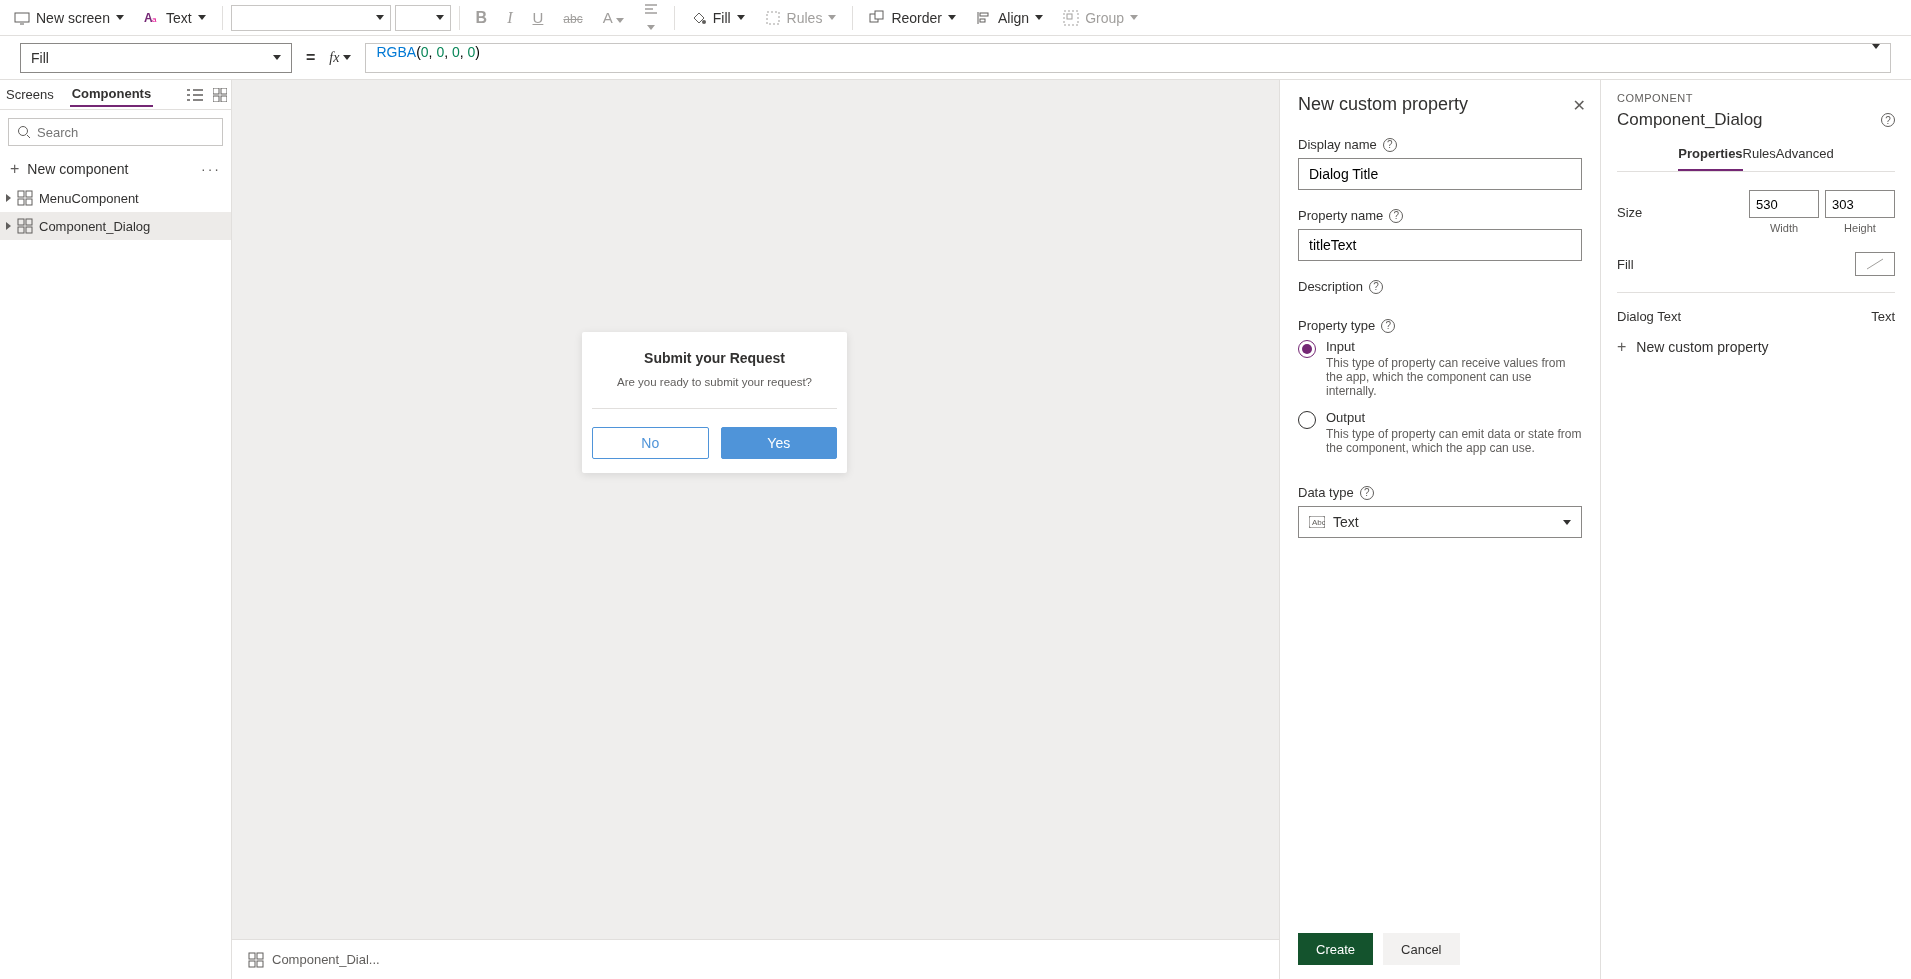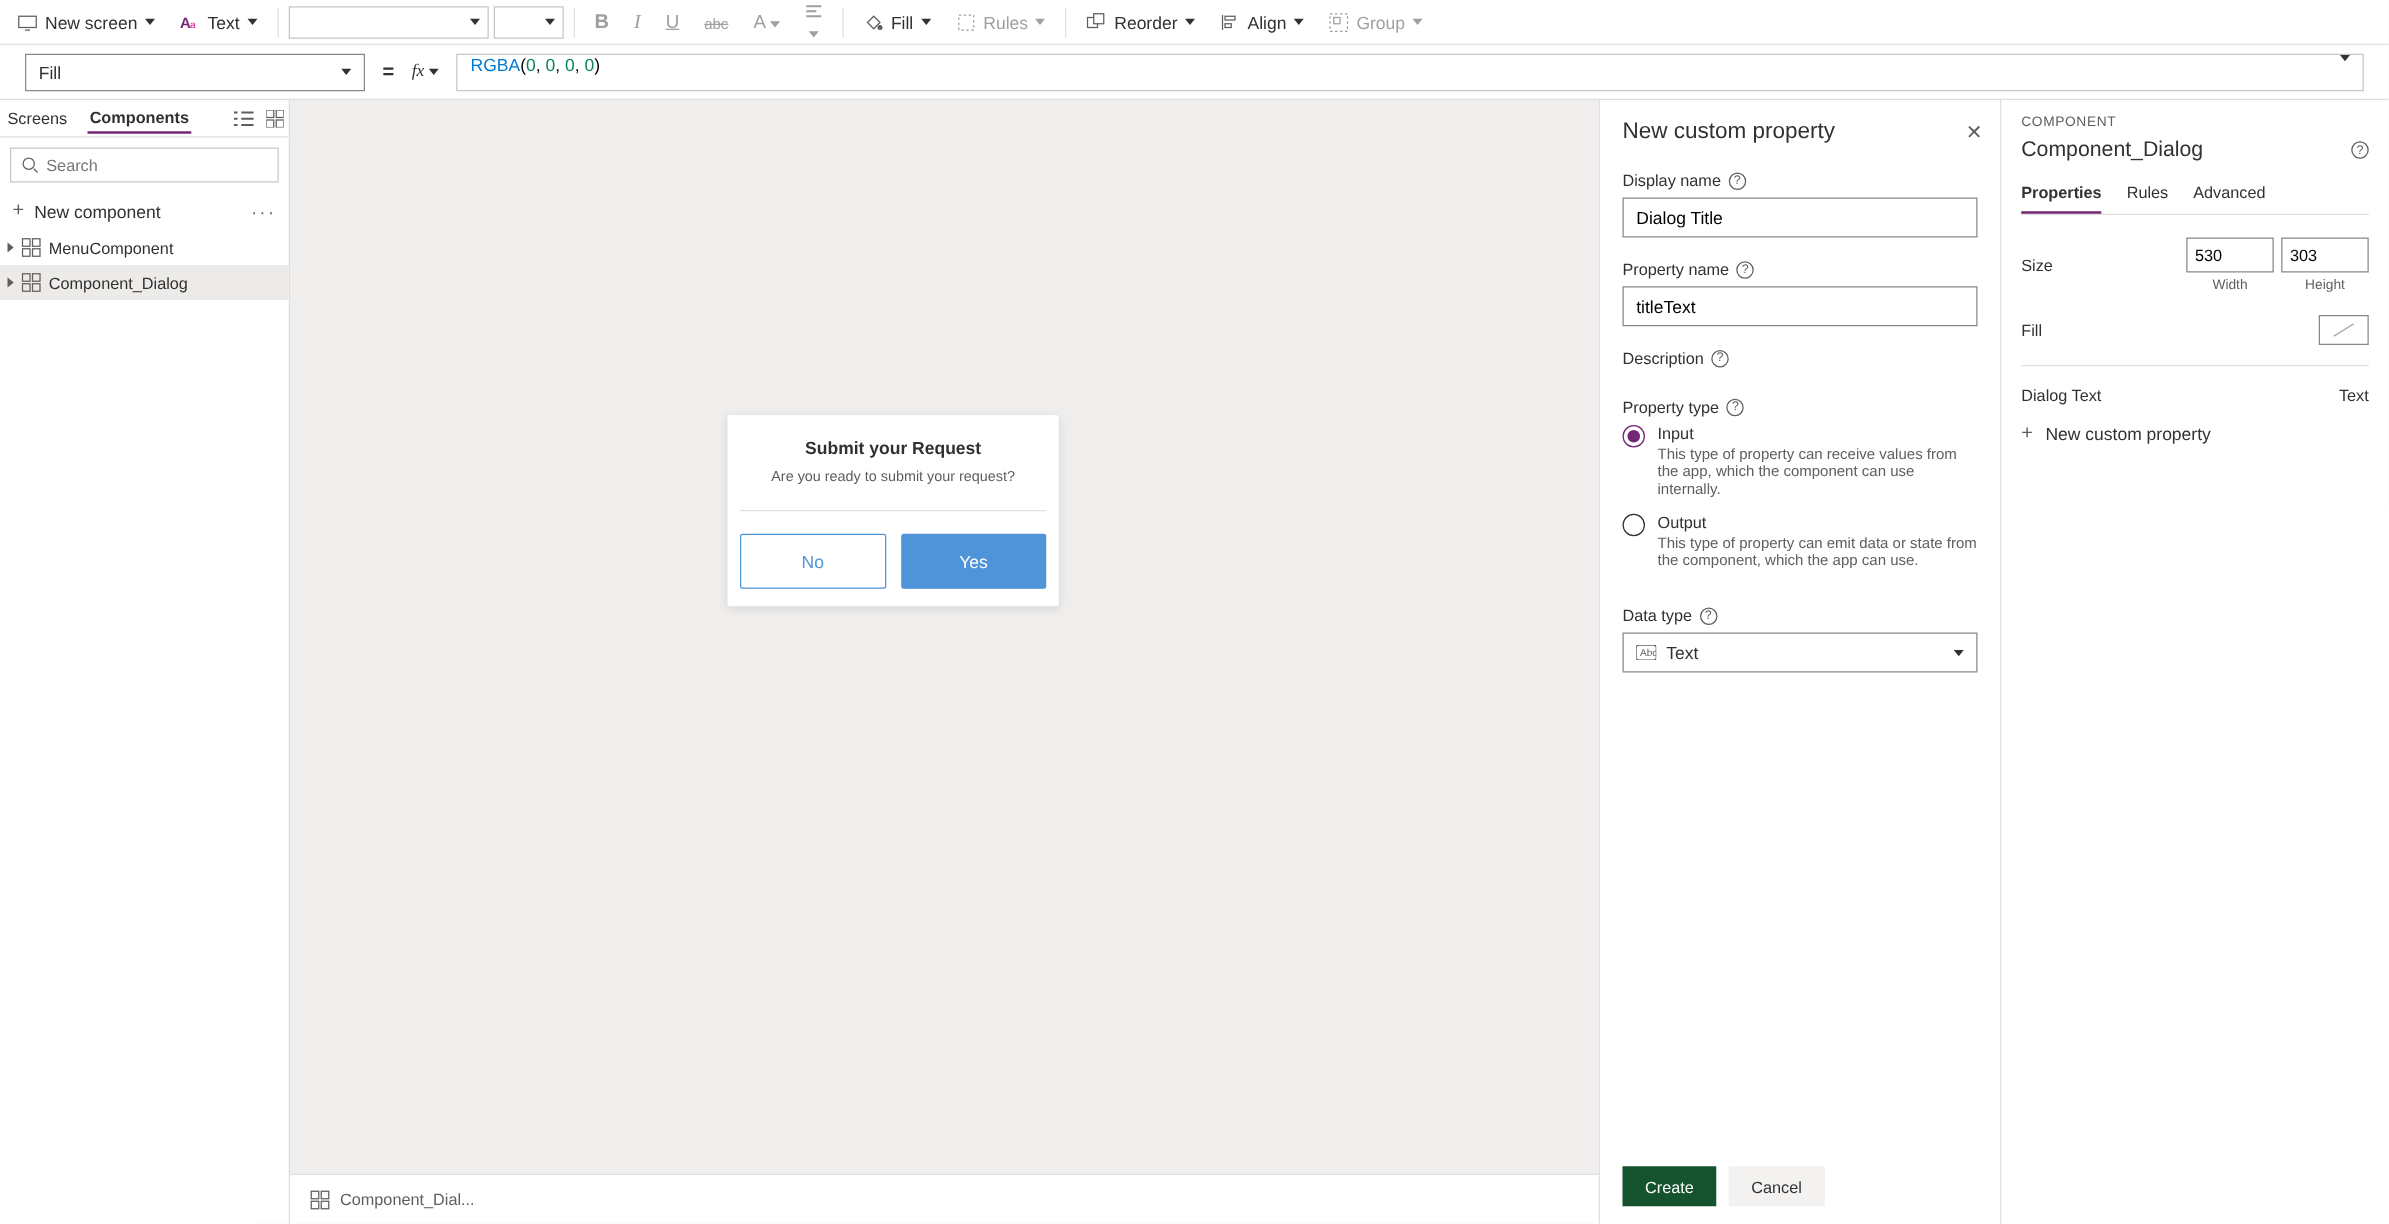--- a/index.html
+++ b/index.html
@@ -44,21 +44,21 @@
 .tree-item .comp-icon { width:16px; height:16px; }
 
 
 .canvas { flex:1; background:#efeeed; position:relative; display:flex; flex-direction:column;}
 .canvas-inner { flex:1; position:relative; }
 .dialog-comp { position:absolute; left:350px; top:252px; width:265px; background:#fff; border-radius:2px; box-shadow:0 2px 8px rgba(0,0,0,0.1); padding: 18px 10px 14px 10px; }
 .dialog-comp .d-title { text-align:center; font-size:14px; font-weight:600; margin-bottom:10px;}
 .dialog-comp .d-text { text-align:center; font-size:11.5px; color:#605e5c; margin-bottom:20px;}
 .dialog-comp .d-sep { height:1px; background:#e1dfdd; margin: 0 0 18px 0;}
 .dialog-comp .d-buttons { display:flex; gap:12px; padding: 0 0px; }
-.dialog-comp .d-btn { flex:1; height:44px; display:flex; align-items:center; justify-content:center; font-size:14px; border-radius:2px; cursor:pointer;}
+.dialog-comp .d-btn { flex:1; height:32px; display:flex; align-items:center; justify-content:center; font-size:14px; border-radius:2px; cursor:pointer;}
 .dialog-comp .d-btn.no { border:1px solid #4f94d9; color:#4f94d9; }
 .dialog-comp .d-btn.yes { background:#4f94d9; color:#fff; border:1px solid #4f94d9;}
 .canvas-footer { height:40px; background:#fff; border-top:1px solid #e1dfdd; display:flex; align-items:center; padding:0 16px; gap:8px; color:#605e5c; font-size:13px;}
 
 
 .prop-panel { width:322px; background:#fff; border-left:1px solid #e1dfdd; border-right:1px solid #e1dfdd; display:flex; flex-direction:column; padding: 14px 18px; position:relative;}
 .prop-panel h2 { font-size:18px; font-weight:400; margin-bottom:22px;}
 .prop-panel .close-x { position:absolute; right:14px; top:16px; cursor:pointer; color:#605e5c; font-size:16px;}
 .field-group { margin-bottom:18px; }
 .field-label { font-size:13px; color:#323130; margin-bottom:6px; display:flex; align-items:center; gap:6px;}
@@ -77,21 +77,21 @@
 .btn { height:32px; padding:0 18px; display:flex; align-items:center; justify-content:center; font-size:13px; cursor:pointer; border:none;}
 .btn.primary { background:#14532d; color:#fff; }
 .btn.secondary { background:#f3f2f1; color:#323130; }
 
 
 .right-panel { width:310px; padding:12px 16px; background:#fff; display:flex; flex-direction:column; }
 .right-panel .rp-label { font-size:11px; color:#605e5c; letter-spacing:0.5px; margin-bottom:6px; text-transform:uppercase;}
 .right-panel .rp-title-row { display:flex; align-items:center; }
 .right-panel .rp-title { font-size:17px; font-weight:400; }
 .right-panel .rp-help { margin-left:auto; }
-.rp-tabs { display:flex; gap:20px; margin-top:16px; border-bottom:1px solid #e1dfdd; }
+.rp-tabs { display:flex; margin-top:16px; border-bottom:1px solid #e1dfdd;justify-content:center; }
 .rp-tab { font-size:13px; padding-bottom:8px; cursor:pointer; }
 .rp-tab.active { font-weight:600; border-bottom:2px solid #742774; }
 .rp-row { display:flex; align-items:center; margin-top:18px; font-size:13px;}
 .rp-row .rp-key { color:#323130; }
 .rp-row .rp-val { margin-left:auto; display:flex; gap:6px; align-items:center;}
 .small-input { width:70px; height:28px; border:1px solid #8a8886; padding:0 6px; font-size:13px; text-align:left;}
 .small-sub { font-size:11px; color:#605e5c; text-align:center; margin-top:4px;}
 .size-col { display:flex; flex-direction:column; align-items:center; }
 .fill-swatch { width:40px; height:24px; border:1px solid #8a8886; display:flex; align-items:center; justify-content:center; cursor:pointer;}
 .sep-line { height:1px; background:#e1dfdd; margin:16px 0;}

